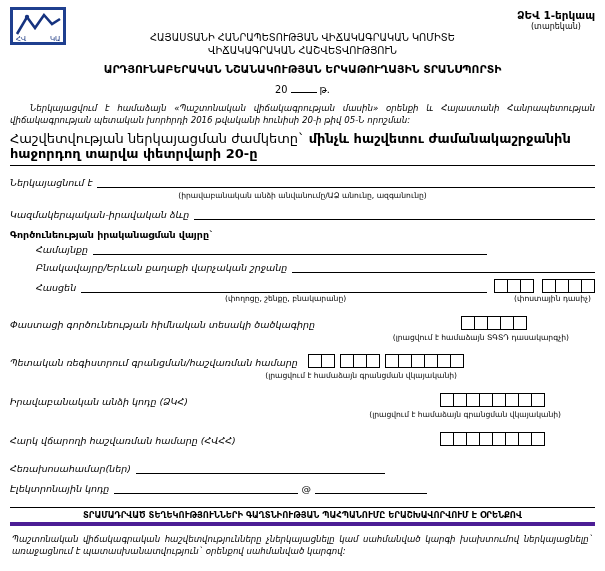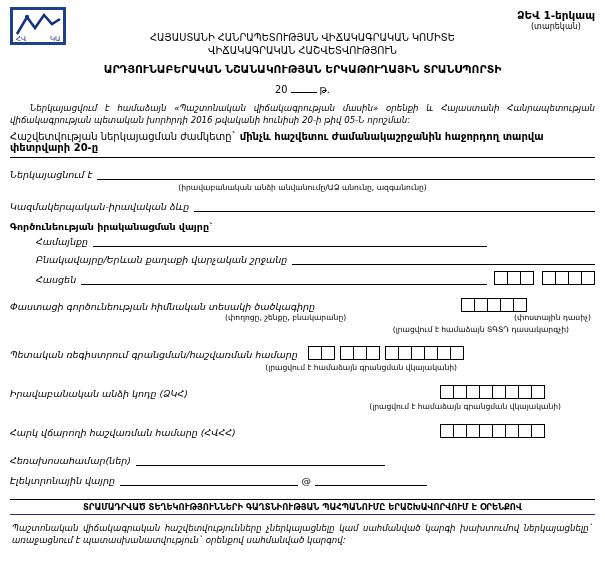--- a/index.html
+++ b/index.html
@@ -15,34 +15,34 @@
   .formid .no { font-weight:bold; font-size:10.5px; }
   .formid .per { font-size:8px; margin-top:1px; }
   .hdr { text-align:center; }
   .hdr .l1 { margin-top:26px; font-size:9.8px; }
   .hdr .l2 { margin-top:2px; font-size:9.8px; }
   .hdr .t1 { margin-top:7px; font-weight:bold; font-size:10.8px; }
   .hdr .t2 { margin-top:1px; font-weight:bold; font-size:10.8px; }
   .yearline { text-align:center; margin-top:7px; font-size:9.8px; }
   .yfill { display:inline-block; width:26px; height:10px; border-bottom:1px solid #000; margin:0 3px; }
   .intro { font-style:italic; font-size:8.6px; line-height:1.4; text-align:justify; text-indent:20px; margin-top:7px; }
-  .deadline { margin-top:5px; padding-bottom:4px; border-bottom:1px solid #000; font-size:10px; }
+  .deadline { margin-top:5px; padding-bottom:4px; border-bottom:1px solid #000; font-size:13px; }
   .row { display:flex; align-items:flex-end; }
   .lbl { white-space:nowrap; padding-right:5px;font-style:italic; }
   .fill { flex:1 1 auto; border-bottom:1px solid #000; height:12px; }
   .hint { font-size:7.6px; }
   .hintcenter { text-align:center; margin-top:1px; }
   .hintright { text-align:right; margin-top:1px; }
   .indent { margin-left:26px; }
   .bold { font-weight:bold; }
   .bgrp { display:inline-flex; }
   .bx { width:14px; height:14px; border:1px solid #000; display:inline-block; margin-left:-1px; background:#fff; }
   .at { padding:0 4px; }
   .confidbar {
-    margin-top:13px; border-top:1px solid #000; border-bottom:1px solid #4c1d95;
+    margin-top:13px; border-top:1px solid #000; border-bottom:4px solid #4c1d95;
     text-align:center; font-weight:bold; font-size:8.4px; padding:2px 2px;
   }
   .liability { font-style:italic; font-size:8.6px; line-height:1.35; text-align:justify; margin-top:8px; padding:0 2px; }
 </style>
 </head>
 <body>
 
 <div class="page">
 
   <div class="logo">
@@ -110,35 +110,35 @@
         <span class="bx"></span>
         <span class="bx"></span>
       </span>
     <span class="bgrp" style="margin-left:9px">
         <span class="bx"></span>
         <span class="bx"></span>
         <span class="bx"></span>
         <span class="bx"></span>
       </span>
   </div>
+  <div class="row" style="margin-top:1px">
+    <span class="hint" style="margin-left:215px">(փողոցը, շենքը, բնակարանը)</span>
+    <span class="hint" style="margin-left:auto;margin-right:4px">(փոստային դասիչ)</span>
+  </div>
+
   <div class="row" style="margin-top:13px">
     <span class="lbl">Փաստացի գործունեության հիմնական տեսակի ծածկագիրը</span>
     <span class="bgrp" style="margin-left:auto;margin-right:68px">
         <span class="bx"></span>
         <span class="bx"></span>
         <span class="bx"></span>
         <span class="bx"></span>
         <span class="bx"></span>
       </span>
   </div>
-
-  <div class="row" style="margin-top:1px">
-    <span class="hint" style="margin-left:215px">(փողոցը, շենքը, բնակարանը)</span>
-    <span class="hint" style="margin-left:auto;margin-right:4px">(փոստային դասիչ)</span>
-  </div>
   <div class="hintright" style="padding-right:26px">
     <span class="hint">(լրացվում է համաձայն ՏԳՏԴ դասակարգչի)</span>
   </div>
 
   <div class="row" style="margin-top:12px">
     <span class="lbl">Պետական ռեգիստրում գրանցման/հաշվառման համարը</span>
     <span class="bgrp" style="margin-left:6px">
         <span class="bx"></span>
         <span class="bx"></span>
       </span>
@@ -190,21 +190,21 @@
         <span class="bx"></span>
       </span>
   </div>
 
   <div class="row" style="margin-top:16px">
     <span class="lbl">Հեռախոսահամար(ներ)</span>
     <span class="fill" style="margin-right:210px"></span>
   </div>
 
   <div class="row" style="margin-top:8px;margin-right:168px">
-    <span class="lbl">Էլեկտրոնային վայրը</span>
+    <span class="lbl">Էլեկտրոնային կոդը</span>
     <span class="fill"></span>
     <span class="at">@</span>
     <span class="fill" style="flex:0 0 112px"></span>
   </div>
 
   <div class="confidbar">ՏՐԱՄԱԴՐՎԱԾ ՏԵՂԵԿՈՒԹՅՈՒՆՆԵՐԻ ԳԱՂՏՆԻՈՒԹՅԱՆ ՊԱՀՊԱՆՈՒՄԸ ԵՐԱՇԽԱՎՈՐՎՈՒՄ Է ՕՐԵՆՔՈՎ</div>
 
   <p class="liability">Պաշտոնական վիճակագրական հաշվետվությունները չներկայացնելը կամ սահմանված կարգի խախտումով ներկայացնելը` առաջացնում է պատասխանատվություն` օրենքով սահմանված կարգով:</p>
 
 </div>

